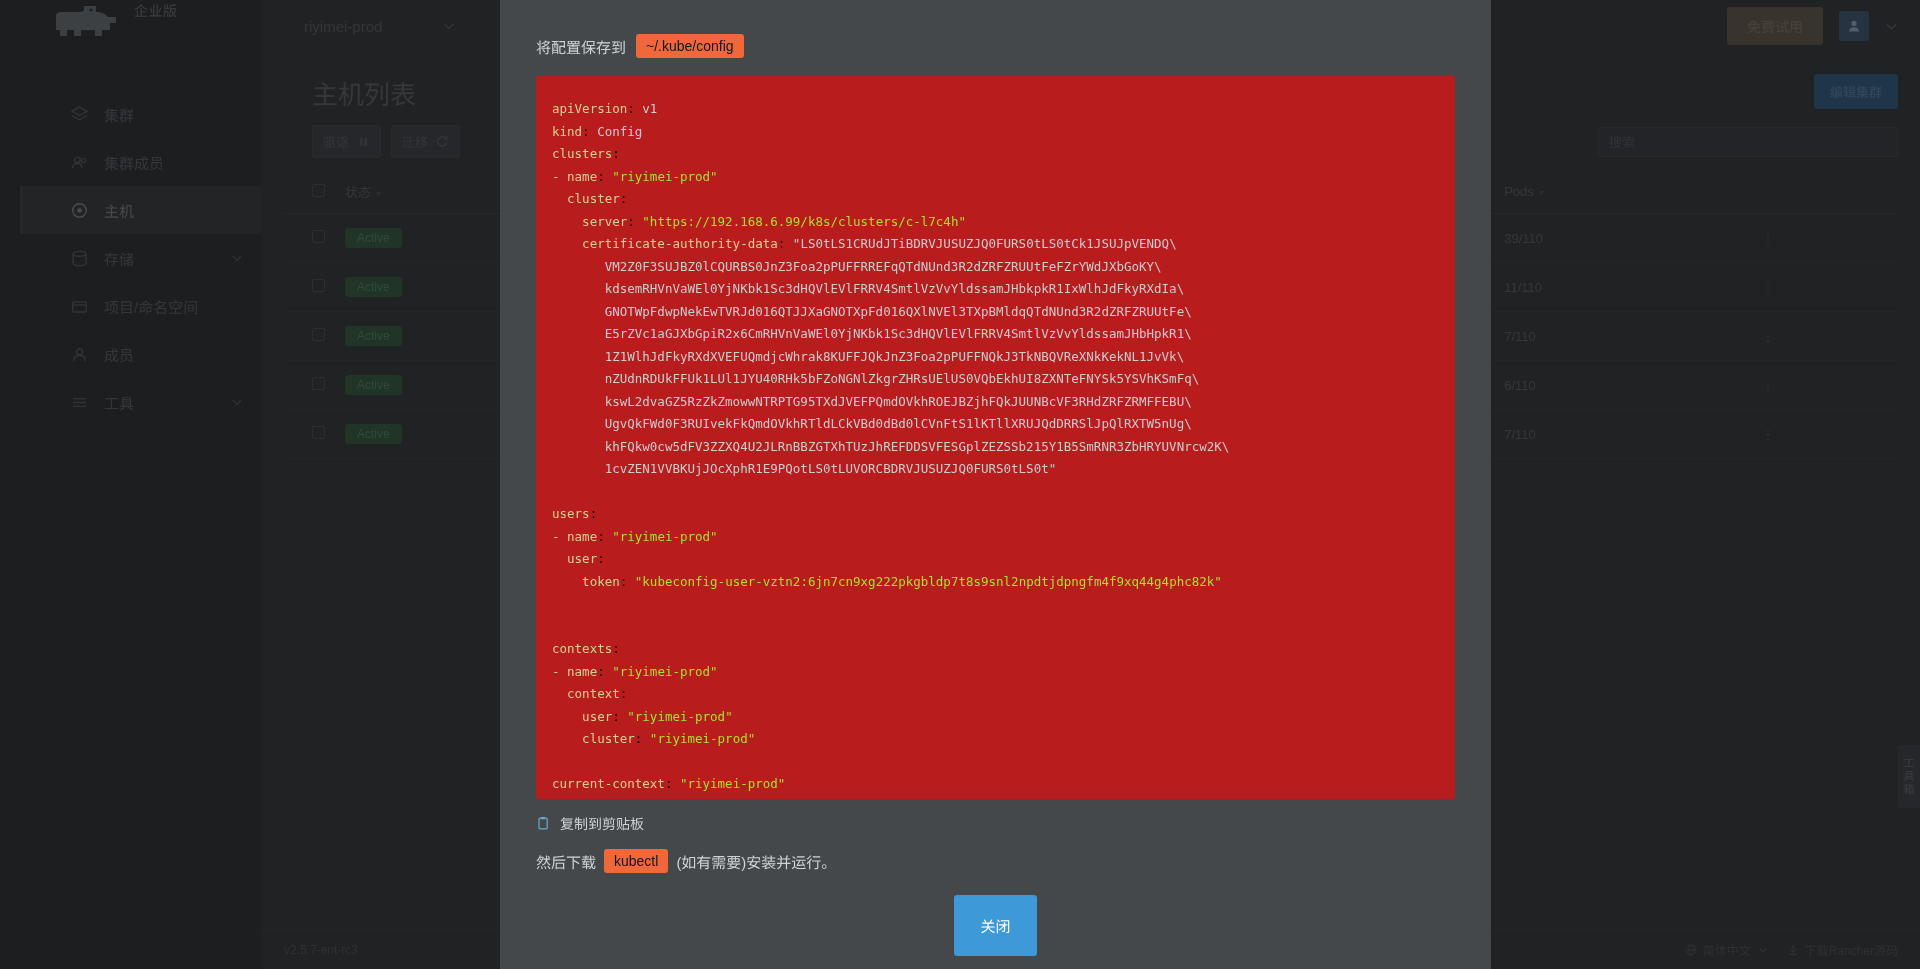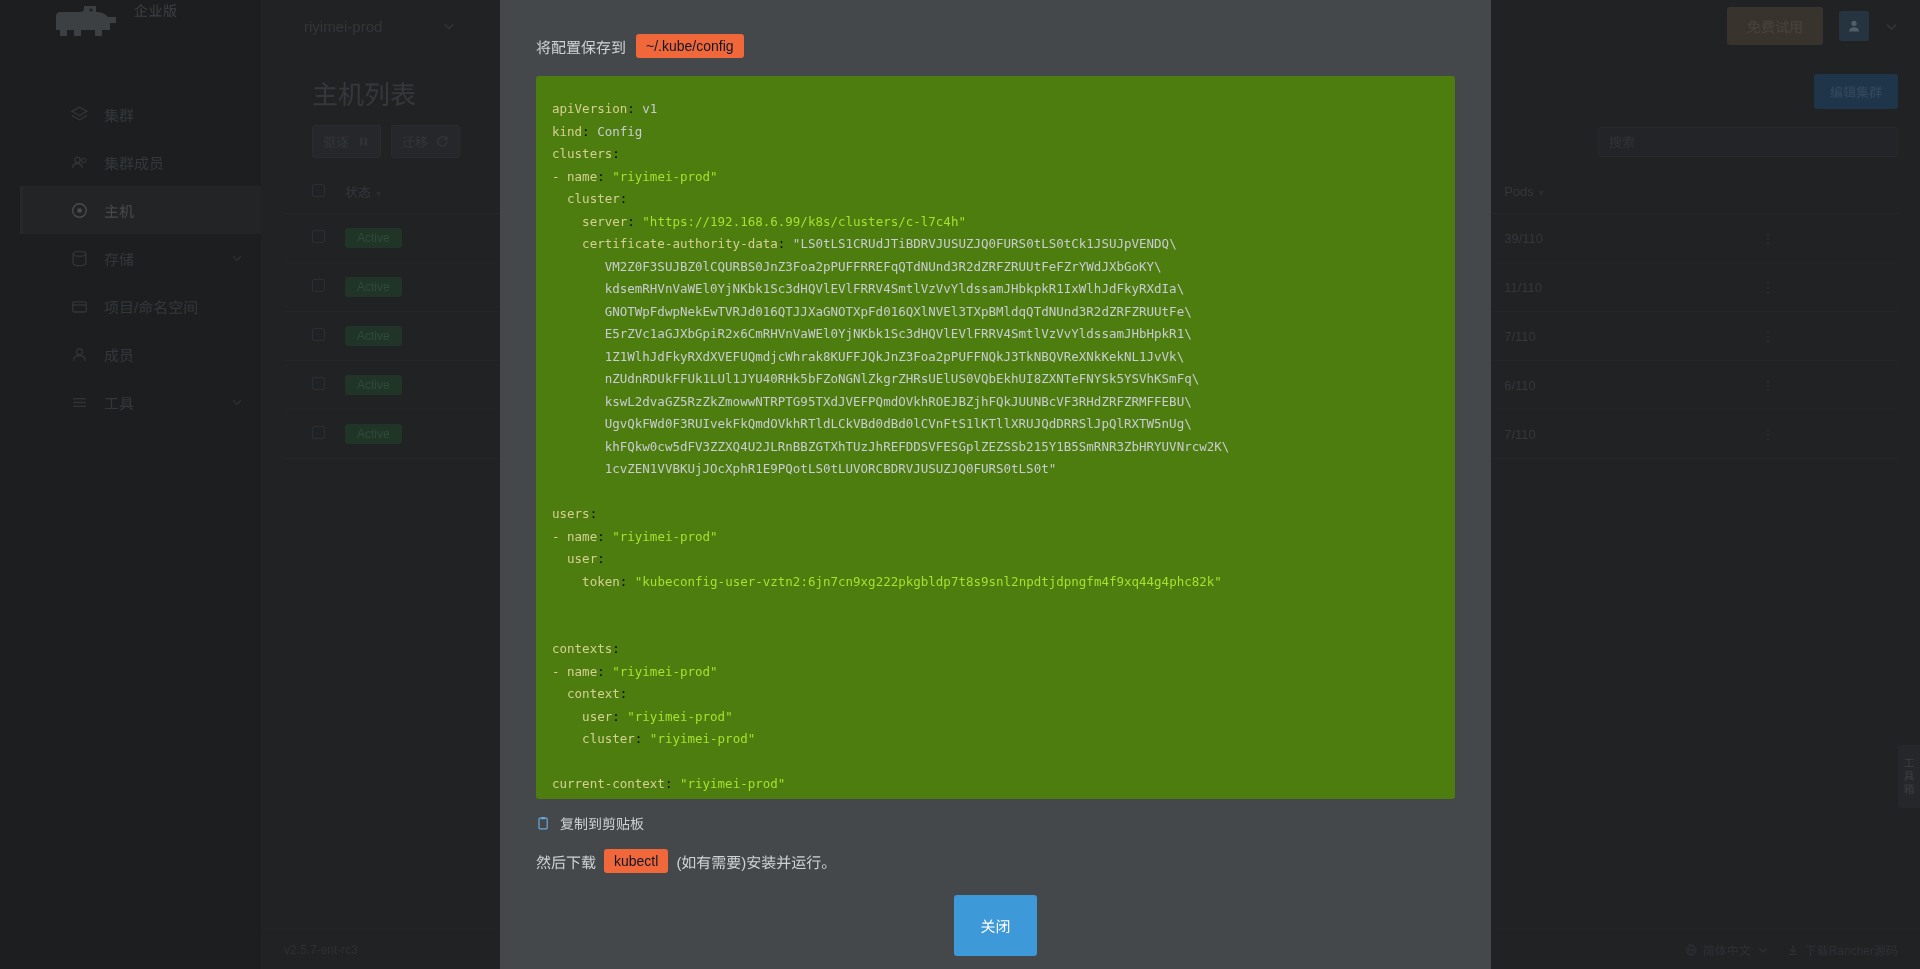--- a/index.html
+++ b/index.html
@@ -175,21 +175,21 @@
     display:flex; align-items:center; gap: 10px;
     font-size: 15px; color:#cfd2d4; margin-bottom: 18px;
   }
   .code-chip {
     background: #f0683a; color:#0f172a;
     padding: 4px 10px; border-radius: 3px;
     font-family: "Liberation Sans", sans-serif; font-size: 14px;
     display:inline-block;
   }
   .code-box {
-    background: #4d7c0f; border-radius: 3px;
+    background: #b91c1c; border-radius: 3px;
     padding: 22px 16px 22px 16px;
     height: 723px; overflow: hidden;
     font-family: "DejaVu Sans Mono", "Liberation Mono", monospace;
     font-size: 12.5px; line-height: 22.5px;
     white-space: pre;
   }
   .code-box .k  { color: #d4d292; }   
   .code-box .v  { color: #a6e22e; }   
   .code-box .d  { color: #c9cdd1; }   
   .code-box .p  { color: #d4d292; }   

